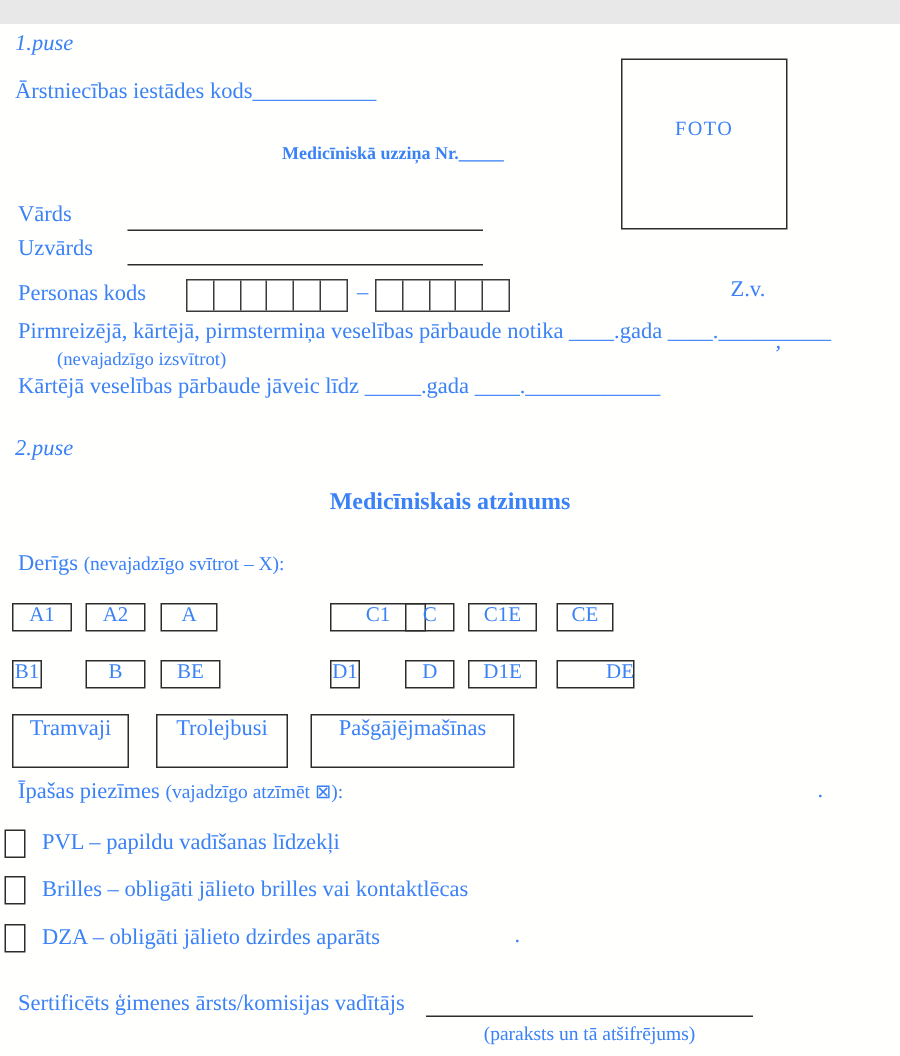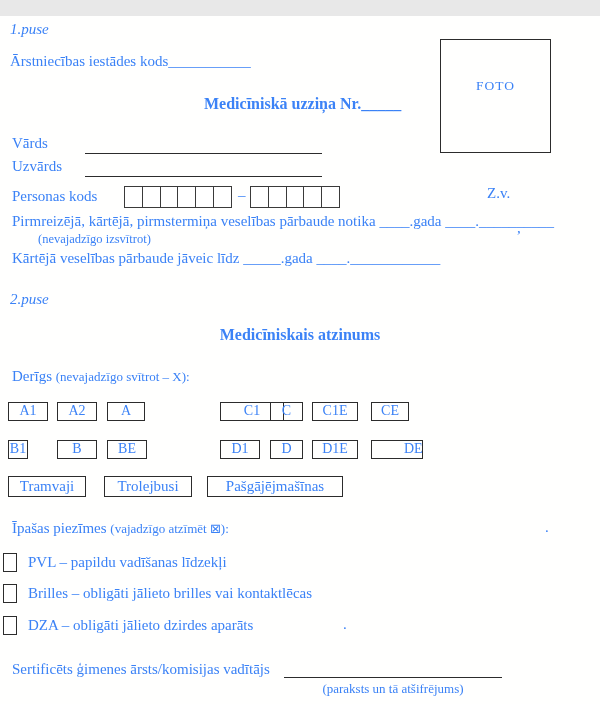--- a/index.html
+++ b/index.html
@@ -9,46 +9,46 @@
     color:#3b82f6;font-size:15px;overflow:hidden;
   }
   .abs{position:absolute;white-space:nowrap;}
   .italic{font-style:italic;}
   .bold{font-weight:bold;}
   .small{font-size:12.5px;}
   .note{font-size:13px;font-family:"Liberation Serif","DejaVu Sans",serif;text-align:center;}
   .rule{border-bottom:1.5px solid #2c2c2c;}
   .box{border:1.5px solid #2c2c2c;box-sizing:border-box;}
   
-  #foto{left:440px;top:23px;width:111px;height:114px;text-align:center;}
+  #foto{left:414px;top:23px;width:111px;height:114px;text-align:center;}
   #foto span{display:inline-block;margin-top:38px;font-size:13.5px;letter-spacing:1px;}
   
   .code-group{display:flex;border:1.5px solid #3a3a3a;background:#fff;}
   .code-cell{width:16.8px;height:20px;border-right:1.5px solid #3a3a3a;}
   .code-cell:last-child{border-right:none;}
   
   .cat{position:absolute;height:19px;border:1.5px solid #2c2c2c;box-sizing:border-box;
        text-align:center;font-size:14px;line-height:16px;}
-  .veh{position:absolute;height:21px;border:1.5px solid #2c2c2c;box-sizing:border-box;
+  .veh{position:absolute;height:36px;border:1.5px solid #2c2c2c;box-sizing:border-box;
        text-align:center;font-size:15px;line-height:18px;}
   
   .chk{position:absolute;width:14px;height:19px;border:1.5px solid #2c2c2c;box-sizing:border-box;background:#fff;}
 </style>
 </head>
 <body>
 
 <div id="page">
 
   <div class="abs italic" style="left:10px;top:5px;">1.puse</div>
 
   <div class="abs" style="left:10px;top:37px;">
     <span>Ārstniecības iestādes kods</span><span>___________</span>
   </div>
 
-  <div class="abs bold" style="left:204px;top:79px;font-size:16px;">
+  <div class="abs bold" style="left:188px;top:79px;font-size:12px;">
     <span>Medicīniskā uzziņa Nr.</span><span>_____</span>
   </div>
 
   <div class="abs box" id="foto">
     <span>FOTO</span>
   </div>
 
   <div class="abs" style="left:12px;top:119px;">Vārds</div>
   <div class="abs rule" style="left:85px;top:121px;width:237px;height:16px;"></div>
 
@@ -99,21 +99,21 @@
   <div class="cat" style="left:57px;top:386px;width:40px;">A2</div>
   <div class="cat" style="left:107px;top:386px;width:38px;">A</div>
   <div class="cat" style="left:220px;top:386px;width:64px;">C1</div>
   <div class="cat" style="left:270px;top:386px;width:33px;">C</div>
   <div class="cat" style="left:312px;top:386px;width:46px;">C1E</div>
   <div class="cat" style="left:371px;top:386px;width:38px;">CE</div>
 
   <div class="cat" style="left:8px;top:424px;width:20px;">B1</div>
   <div class="cat" style="left:57px;top:424px;width:40px;">B</div>
   <div class="cat" style="left:107px;top:424px;width:40px;">BE</div>
-  <div class="cat" style="left:220px;top:424px;width:40px;">D1</div>
+  <div class="cat" style="left:220px;top:424px;width:20px;">D1</div>
   <div class="cat" style="left:270px;top:424px;width:33px;">D</div>
   <div class="cat" style="left:312px;top:424px;width:46px;">D1E</div>
   <div class="cat" style="left:371px;top:424px;width:52px;padding-left:32px;">DE</div>
 
   <div class="veh" style="left:8px;top:460px;width:78px;">Tramvaji</div>
   <div class="veh" style="left:104px;top:460px;width:88px;">Trolejbusi</div>
   <div class="veh" style="left:207px;top:460px;width:136px;">Pašgājējmašīnas</div>
 
   <div class="abs" style="left:12px;top:504px;">
     <span>Īpašas piezīmes</span>

